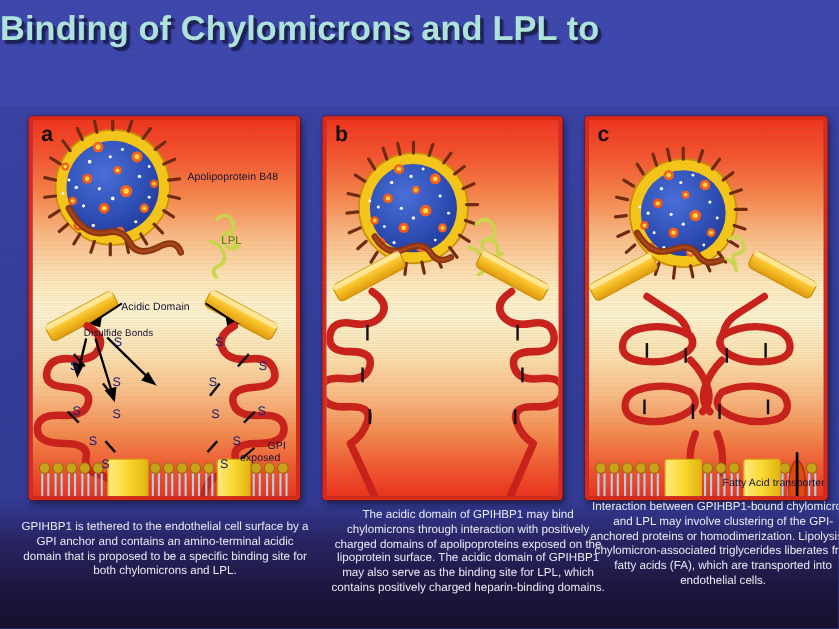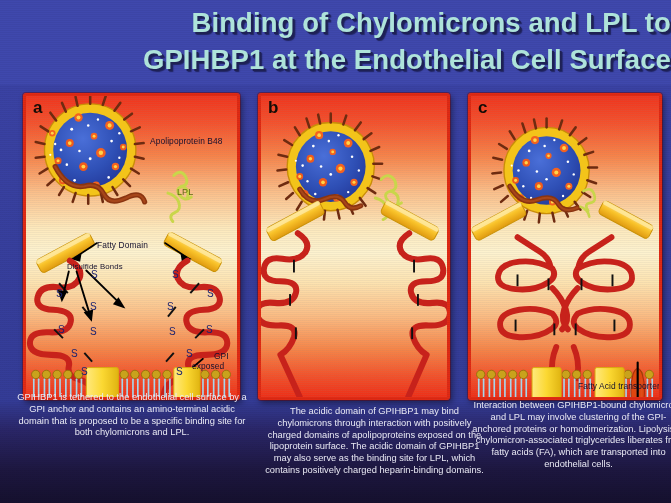--- a/index.html
+++ b/index.html
@@ -19,21 +19,21 @@
         #2a2668 430px, #1d1740 470px, #15102e 503px);
   }
   #figure::after{
     content:""; position:absolute; inset:0;
     background-image:repeating-linear-gradient(0deg, rgba(0,0,0,.045) 0 1px, transparent 1px 2px);
     pointer-events:none;
   }
   
   #title {
     position:absolute; left:0; top:4px; width:671px;
-    text-align:right;
+    text-align:left;
     color:#aee3da;
     font-size:27.5px; line-height:37px;
     font-weight:700;
     letter-spacing:.1px;
     text-shadow:2px 2px 0 #1e2154, 3px 3px 1px rgba(10,10,40,.55);
     z-index:6;
   }
   #title .ln { display:block; white-space:nowrap; }
   
   .panel {
@@ -77,32 +77,31 @@
 
   
   .caption {
     position:absolute;
     text-align:center;
     color:#e9e9f4;
     font-size:9.3px;
     line-height:11.8px;
     z-index:5;
   }
-  #cap-a { left:14px;  top:392px; width:236px;text-align:center; }
+  #cap-a { left:14px;  top:416px; width:236px;text-align:center; }
   #cap-b { left:244px; top:406px; width:221px;margin-left:20px; }
   #cap-c { left:472px; top:400px; width:213px; }
 </style>
 </head>
 <body>
 
 <div id="figure">
 
   <div id="title">
     <span class="ln">Binding of Chylomicrons and LPL to</span>
-    <span class="ln">GPIHBP1 at the Endothelial Cell Surface</span>
   </div>
 
   <div id="panel-a" class="panel">
     <div class="panel-letter">a</div>
 
     <div class="svgwrap">
     <svg viewBox="0 0 217 307" preserveAspectRatio="none">
       <defs>
         <radialGradient id="chyloA" cx="40%" cy="35%" r="72%">
           <stop offset="0%" stop-color="#4a6fd8"></stop>
@@ -340,21 +339,21 @@
 
       <g stroke="#000" stroke-width="1.7" fill="#000">
         <path d="M48 340 L36 320" stroke-linecap="round"></path>
         <polygon points="34,316 42,322 36,325"></polygon>
       </g>
     </svg>
     </div>
 
     <div class="lbl" style="left:124px; top:40px;">Apolipoprotein B48</div>
     <div class="lbl lpl" style="left:126px; top:91px;margin-left:25px;">LPL</div>
-    <div class="lbl" style="left:71px; top:144px;">Fatty Domain</div>
+    <div class="lbl" style="left:71px; top:144px;">Acidic Domain</div>
     <div class="lbl sm" style="left:5px; top:166px;padding-left:36px;">Disulfide Bonds</div>
     <div class="lbl" style="left:188px; top:255px;">GPI</div>
     <div class="lbl" style="left:166px; top:265px;">exposed</div>
 
     <div style="position:absolute; inset:0; z-index:8;">
       <span class="lbl" style="left:30px;  top:192px; color:#1b2270; font-size:10px;">S</span>
       <span class="lbl" style="left:65px;  top:173px; color:#1b2270; font-size:10px;">S</span>
       <span class="lbl" style="left:64px;  top:205px; color:#1b2270; font-size:10px;">S</span>
       <span class="lbl" style="left:32px;  top:228px; color:#1b2270; font-size:10px;">S</span>
       <span class="lbl" style="left:64px;  top:230px; color:#1b2270; font-size:10px;">S</span>

